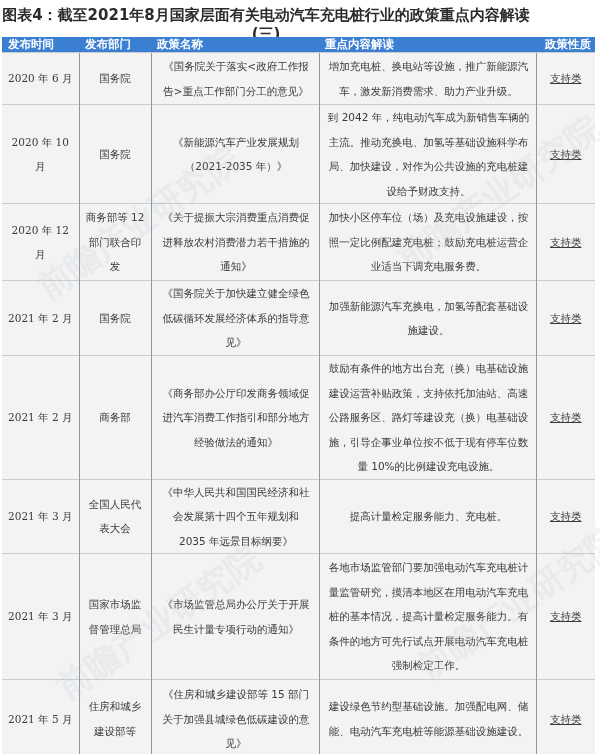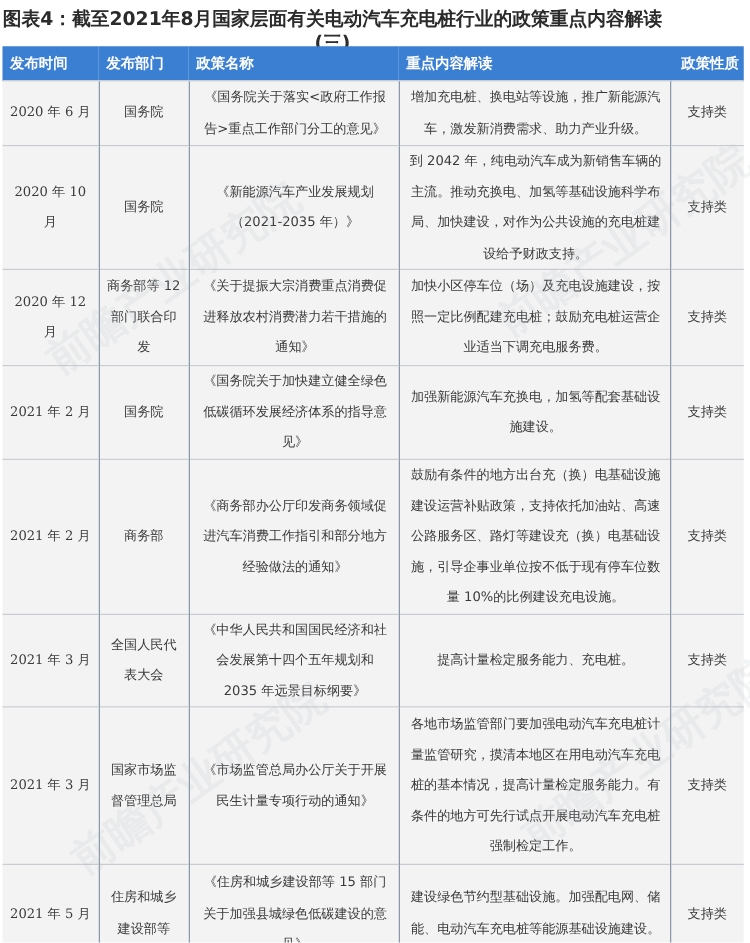--- a/index.html
+++ b/index.html
@@ -18,40 +18,40 @@
   }
   .table {
     position: absolute; left: 2px; top: 37px; width: 593px;
     border-collapse: collapse;
     table-layout: fixed;
   }
   .table th {
     background: #3b7fd3;
     color: #ffffff;
     font-size: 11.5px; font-weight: bold;
-    height: 27px; padding: 0 6px;
+    height: 15px; padding: 0 6px;
     text-align: left;
     border: none;
     font-family: "DejaVu Serif", serif;
   }
   .table th.c3, .table th.c4 { text-align: left; }
   .table th.c5 { text-align: right; padding-right: 4px; margin-top: 16px; }
   .table td {
     background: #f3f3f3;
     font-size: 10.5px;
     line-height: 24.5px;
     padding: 0 6px;
     vertical-align: middle;
     border-top: 1.5px solid #c9cdd2;
     border-left: 1px solid #8b98a8;
     color: #3a3a3a;
     text-align: center;
   }
   .table td.c1 { border-left: none; font-family: "DejaVu Serif", serif; }
-  .table td.c5 { text-align: center; }
+  .table td.c5 { text-align: center; text-decoration: underline; }
   .table td.c3, .table td.c4 { padding-left: 7px; padding-right: 5px; }
   .watermark {
     position: absolute; pointer-events: none;
     font-size: 34px; font-weight: bold;
     color: rgba(180,185,190,0.16);
     transform: rotate(-35deg);
     white-space: nowrap;
     font-family: "DejaVu Sans", sans-serif;
   }
 </style>

